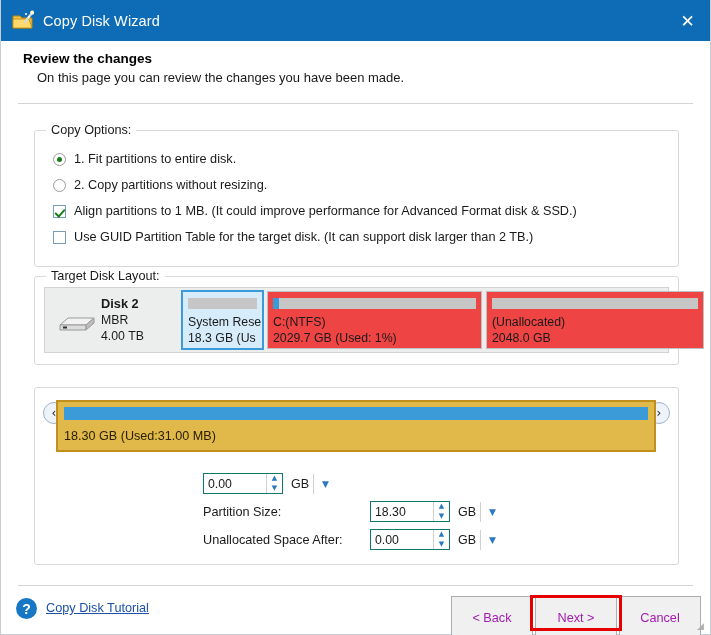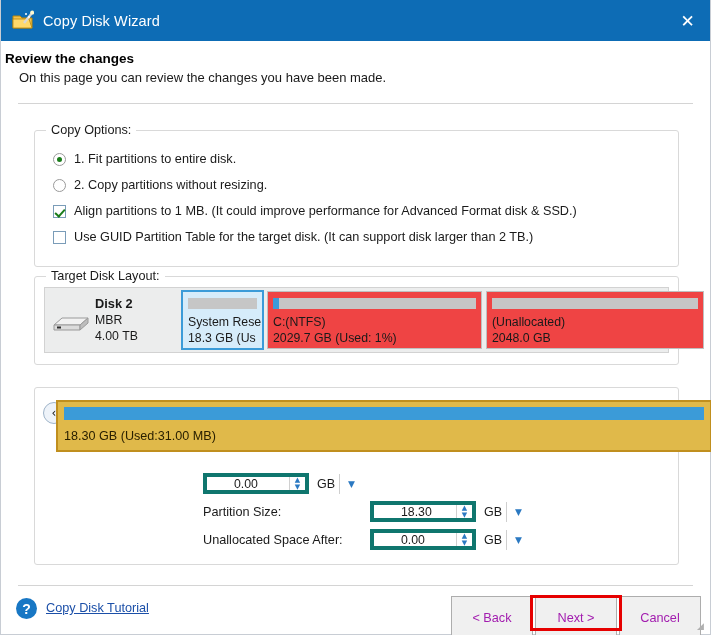--- a/index.html
+++ b/index.html
@@ -44,21 +44,21 @@
     width: 45px; height: 41px;
     display: flex; align-items: center; justify-content: center;
     color: #ffffff;
     font-size: 17px;
     cursor: pointer;
     font-family: "DejaVu Sans", sans-serif;
   }
 
   
   #header {
-    padding: 10px 0 10px 4px;
+    padding: 10px 0 10px 22px;
     background: #ffffff;
   }
   #header .h1 {
     font-size: 13.5px; font-weight: bold; color: #000;
     margin-bottom: 4px;
   }
   #header .h2 {
     font-size: 13px; color: #1a1a1a;
     padding-left: 14px;
   }
@@ -119,21 +119,21 @@
     position: absolute; left: 9px; top: 10px;
     right: 9px; height: 66px;
     background: #eceded;
     border: 1px solid #d2d2d2;
     display: flex;
     align-items: stretch;
   }
   #disk-info {
     width: 135px; flex: 0 0 auto;
     display: flex; align-items: center;
-    padding-left: 6px;
+    padding-left: 12px;
   }
   #disk-glyph { width: 40px; height: 30px; flex: 0 0 auto; margin-right: 4px;}
   #disk-meta { font-size: 12.3px; color: #1a1a1a; line-height: 16px; }
   #disk-meta .dname { font-weight: bold; font-size: 12.8px; }
   .part {
     flex: 0 0 auto;
     border: 1px solid #c0c0c0;
     background: #ef4444;
     margin: 3px 2px;
     padding: 6px 5px 0 5px;
@@ -155,21 +155,21 @@
   }
   .part .pl {
     font-size: 12.3px; color: #1a1a1a;
     line-height: 16px; white-space: nowrap;
   }
 
   
   #grp-change { left: 33px; top: 387px; width: 645px; height: 178px; }
   #pbar-wrap {
     position: absolute; left: 21px; top: 12px;
-    width: 656px; height: 52px;
+    width: 600px; height: 52px;
   }
   #pbar {
     width: 100%; height: 100%;
     background: #e0b94a;
     border: 2px solid #c08f1e;
     padding: 5px 6px 0 6px;
   }
   #pbar .topbar {
     height: 13px; background: #3b9bd8;
   }
@@ -189,23 +189,23 @@
   #nav-right { right: 8px; }
 
   
   .spinrow {
     position: absolute;
     display: flex; align-items: center;
     font-size: 12.7px; color: #1a1a1a;
   }
   .spinrow .lbl { width: 167px; text-align: left; }
   .spin {
-    width: 106px; height: 21px;
-    border: 4px solid #0f766e; background: #fff;
-    display: flex; align-items: stretch; padding-left: 23px;
+    width: 80px; height: 21px;
+    border: 1px solid #0f766e; background: #fff;
+    display: flex; align-items: stretch;
   }
   .spin input {
     border: none; outline: none;
     width: 100%; padding: 0 0 0 4px;
     font-family: "Liberation Sans", sans-serif;
     font-size: 12.3px; color: #1a1a1a;
     background: transparent;
   }
   .spinbtns {
     width: 16px; flex: 0 0 auto;

